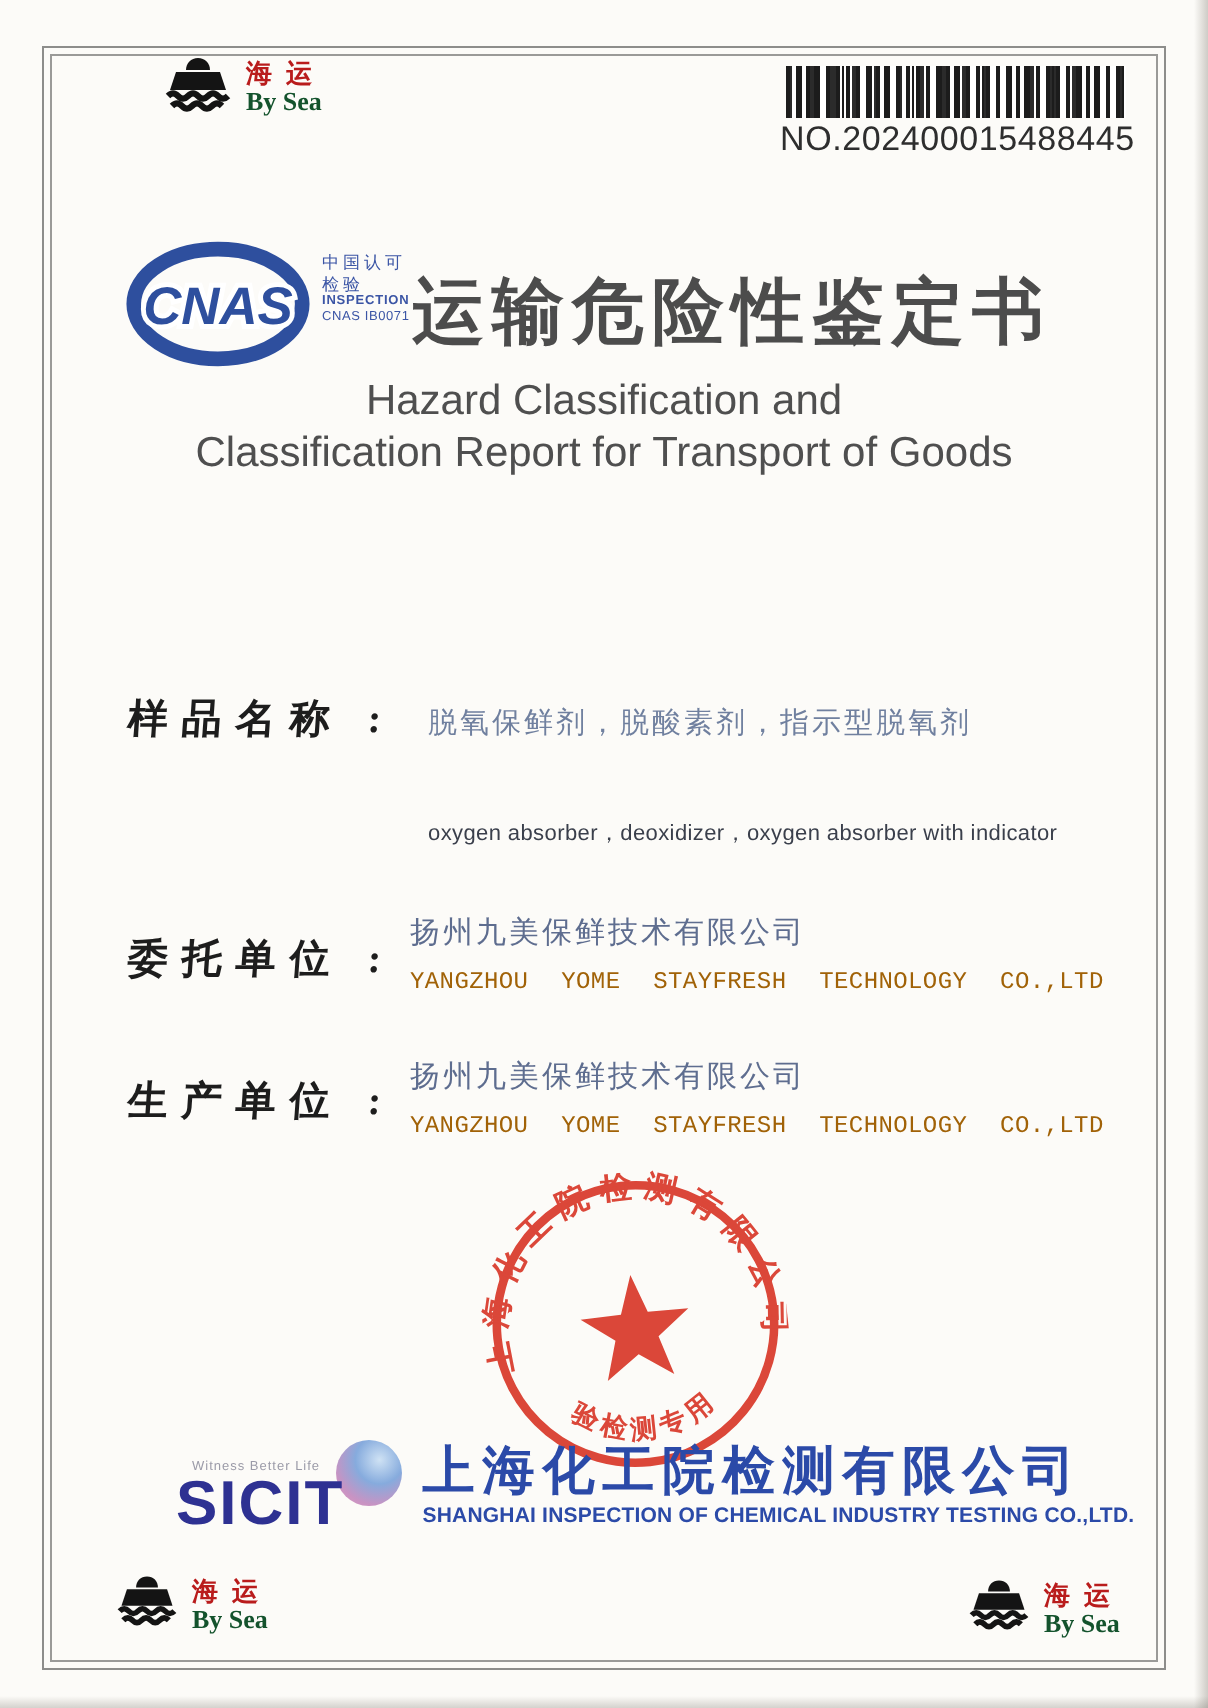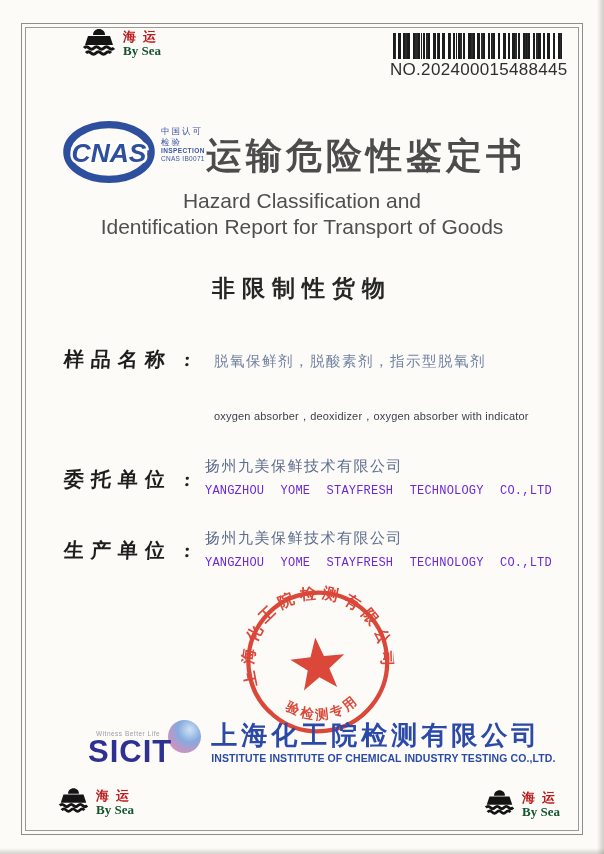--- a/index.html
+++ b/index.html
@@ -71,21 +71,21 @@
   }
   .flabel-en{
     position:absolute;left:70px;font-family:"Liberation Serif",serif;font-size:18px;
     color:#262626;letter-spacing:.3px;transform:none;font-weight:400;
   }
   .fv-zh{position:absolute;left:214px;font-size:14.5px;color:#70809f;letter-spacing:1.5px;}
   .fv-en-sans{position:absolute;left:214px;font-size:11px;color:#3a3f4b;letter-spacing:.2px;}
   .fv-company-zh{position:absolute;left:205px;font-size:15px;color:#5e6d8f;letter-spacing:1.5px;}
   .fv-company-en{
     position:absolute;left:205px;font-family:"Liberation Mono",monospace;
-    font-size:12px;color:#6d28d9;word-spacing:9px;letter-spacing:.2px;
+    font-size:12px;color:#a16207;word-spacing:9px;letter-spacing:.2px;
   }
 
   
   .stamp{position:absolute;left:242px;top:586px;transform:rotate(-6deg);opacity:.93;}
 
   
   .footer{position:absolute;left:88px;top:718px;display:flex;align-items:flex-start;}
   .sicit-block{position:relative;padding-top:12px;}
   .sicit-tagline{font-size:6.5px;color:#9b9ba8;letter-spacing:.5px;margin-left:8px;}
   .sicit-word{font-size:31px;font-weight:800;color:#2e3192;letter-spacing:1px;line-height:30px;}
@@ -131,24 +131,23 @@
       <div class="l1">中国认可</div>
       <div class="l2">检验</div>
       <div class="l3">INSPECTION</div>
       <div class="l4">CNAS IB0071</div>
     </div>
   </div>
 
   <div class="title-zh">运输危险性鉴定书</div>
   <div class="title-en">
     <div class="en1">Hazard Classification and</div>
-    <div class="en2">Identification Report for Transport of Goods</div>
-  </div>
-
-  <div class="classification">非限制性货物</div>
+    <div class="en2">Classification Report for Transport of Goods</div>
+  </div>
+
 
   <div class="flabel" style="top:346px">样品名称 :</div>
   <div class="fv-zh" style="top:352px">脱氧保鲜剂，脱酸素剂，指示型脱氧剂</div>
 
   <div class="fv-en-sans" style="top:409px">oxygen absorber，deoxidizer，oxygen absorber with indicator</div>
 
   <div class="flabel" style="top:466px">委托单位 :</div>
   <div class="fv-company-zh" style="top:457px">扬州九美保鲜技术有限公司</div>
   <div class="fv-company-en" style="top:484px">YANGZHOU YOME STAYFRESH TECHNOLOGY CO.,LTD</div>
 
@@ -174,21 +173,21 @@
   </div>
 
   <div class="footer">
     <div class="sicit-block">
       <div class="sicit-tagline">Witness Better Life</div>
       <div class="sicit-word">SICIT</div>
     </div>
     <div class="globe"></div>
     <div class="footer-co">
       <div class="zh">上海化工院检测有限公司</div>
-      <div class="en">INSTITUTE INSTITUTE OF CHEMICAL INDUSTRY TESTING CO.,LTD.</div>
+      <div class="en">SHANGHAI INSPECTION OF CHEMICAL INDUSTRY TESTING CO.,LTD.</div>
     </div>
   </div>
 
   <div class="seamark seamark-bl">
     <svg class="shipsvg" width="31" height="28" viewBox="0 0 34 30">
       <path fill="#141414" d="M17 1c-3.5 0-6 2.5-6 6h12c0-3.5-2.5-6-6-6z"></path>
       <path fill="#141414" d="M6 8h22l3 9H3z"></path>
       <path d="M2 20q2.5-2.6 5 0t5 0t5 0t5 0t5 0t5 0" stroke="#141414" stroke-width="3.1" fill="none"></path>
       <path d="M4 25q2.5-2.6 5 0t5 0t5 0t5 0t5 0" stroke="#141414" stroke-width="3.1" fill="none"></path>
     </svg>

